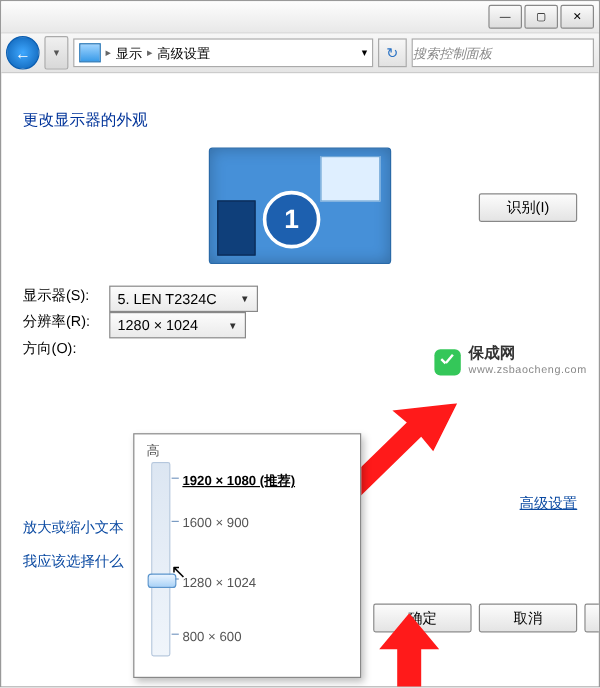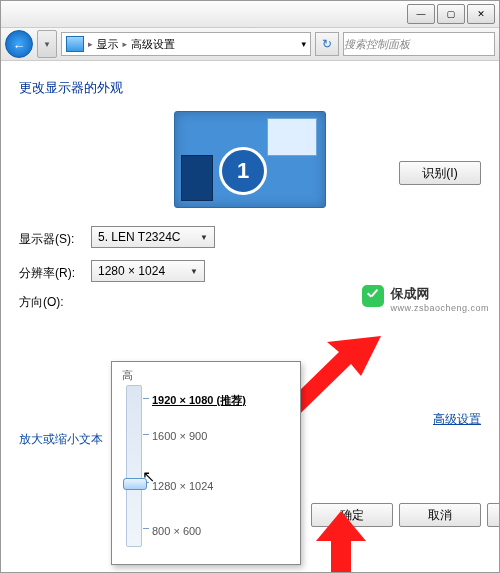--- a/index.html
+++ b/index.html
@@ -9,51 +9,51 @@
 .navbar{height:32px;background:linear-gradient(#f7f7f7,#e5e5e5);border-bottom:1px solid #ccc;display:flex;align-items:center;padding:0 4px;gap:4px}
 .navbtn{width:26px;height:26px;border-radius:50%;background:radial-gradient(#3fa8ff,#0a5db0);border:1px solid #0a5db0;display:flex;align-items:center;justify-content:center;color:#fff;font-size:13px}
 .navbtn.small{width:18px;border-radius:2px;background:linear-gradient(#f0f0f0,#d8d8d8);border:1px solid #aaa;color:#555;font-size:9px}
 .addrbar{flex:1;height:22px;border:1px solid #aaa;background:#fff;display:flex;align-items:center;padding:0 4px;gap:4px;font-size:11px}
 .addrbar .icon{width:16px;height:14px;background:linear-gradient(#9fd4ff,#3a9be8);border:1px solid #1b6fb3}
 .crumb-sep{color:#666;font-size:9px}
 .refresh{width:22px;height:22px;border:1px solid #aaa;background:linear-gradient(#f7f7f7,#e2e2e2);display:flex;align-items:center;justify-content:center;color:#2a72c4}
 .search{flex:0 0 150px;height:22px;border:1px solid #aaa;background:#fff;display:flex;align-items:center;padding:0 0;color:#888;font-style:italic;font-size:11px}
 .menubar{height:24px;background:linear-gradient(#f3f5fb,#e9edf7);border-bottom:1px solid #d0d0d0;display:flex;align-items:center;padding:0 8px;gap:14px;font-size:12px}
 .menubar span{cursor:default}
-.content{padding:12px 18px;position:relative}
+.content{padding:24px 18px;position:relative}
 h1.page-title{color:#003399;font-size:13px;font-weight:normal;margin:6px 0 14px}
 .monitor-preview{display:flex;justify-content:center;margin:8px 0 18px}
 .monitor-box{width:150px;height:95px;background:#4690d8;border:1px solid #2a6aa8;border-radius:3px;position:relative;box-shadow:inset 0 0 12px rgba(0,0,0,.25)}
 .monitor-mini{position:absolute;top:6px;right:8px;width:48px;height:36px;background:#dfefff;border:1px solid #6fa6d6}
 .monitor-task{position:absolute;bottom:6px;left:6px;width:30px;height:44px;background:#0f3f7a;border:1px solid #0a2b55}
 .monitor-circle{position:absolute;bottom:12px;left:44px;width:42px;height:42px;border-radius:50%;background:#1d60af;border:3px solid #fff;color:#fff;display:flex;align-items:center;justify-content:center;font-size:22px;font-weight:bold}
 .side-btns{position:absolute;right:18px;top:100px;display:flex;flex-direction:column;gap:6px}
 .btn{min-width:64px;height:22px;border:1px solid #888;background:linear-gradient(#fcfcfc,#e4e4e4);border-radius:2px;font-size:12px;padding:0 8px;display:inline-flex;align-items:center;justify-content:center;cursor:default}
-.form-row{display:flex;align-items:flex-end;gap:10px;margin:12px 0;font-size:12px}
+.form-row{display:flex;align-items:flex-start;gap:10px;margin:0 0;font-size:12px}
 .form-row .lbl{width:62px}
 .dropdown{height:20px;border:1px solid #888;background:linear-gradient(#fcfcfc,#eaeaea);display:inline-flex;align-items:center;padding:0 6px;gap:6px;font-size:12px}
 .dropdown .arrow{font-size:8px;color:#333;margin-left:auto}
 .dd-display{width:110px}
 .dd-res{width:100px}
 .res-popup{position:absolute;left:110px;top:300px;width:168px;height:190px;background:#fff;border:1px solid #888;box-shadow:2px 3px 6px rgba(0,0,0,.25);z-index:10;padding:6px 10px;font-size:11px}
 .slider-wrap{display:flex;gap:10px;margin-top:2px}
 .slider-track{width:14px;height:160px;position:relative;background:linear-gradient(#dce6f2,#f0f5fb);border:1px solid #b5c7dd;border-radius:2px;margin-left:4px}
 .tick{position:absolute;left:16px;width:6px;height:1px;background:#7a9bc2}
 .thumb{position:absolute;left:-4px;width:22px;height:10px;background:linear-gradient(#eaf4ff,#a9d2f7);border:1px solid #5b95cd;border-radius:3px}
 .labels{position:relative;flex:1}
 .res-label{position:absolute;left:0;font-size:11px;color:#555;white-space:nowrap}
 .res-label.rec{font-weight:bold;color:#000}
 .cursor-img{position:absolute;left:30px;top:105px;font-size:16px;color:#000;pointer-events:none}
-.links{position:absolute;left:18px;top:370px;display:flex;flex-direction:row;gap:12px}
+.links{position:absolute;left:18px;top:370px;display:flex;flex-direction:column;gap:12px}
 .links a{color:#0b4aa2;text-decoration:none;font-size:12px}
 .adv-link{position:absolute;right:18px;top:350px;color:#0b4aa2;font-size:12px}
 .bottom-btns{position:absolute;left:310px;top:442px;display:flex;gap:6px}
 .arrow-red{position:absolute;pointer-events:none}
 .arrow-red svg{display:block}
-.watermark{position:absolute;right:10px;bottom:22px;display:flex;align-items:flex-start;gap:6px;font-size:13px;color:#333}
+.watermark{position:absolute;right:10px;bottom:10px;display:flex;align-items:flex-end;gap:6px;font-size:13px;color:#333}
 .wm-icon{width:22px;height:22px;background:#34c759;border-radius:5px;position:relative}
 .wm-icon:before{content:"";position:absolute;left:5px;top:9px;width:5px;height:2px;background:#fff;transform:rotate(45deg)}
 .wm-icon:after{content:"";position:absolute;left:8px;top:7px;width:9px;height:2px;background:#fff;transform:rotate(-50deg)}
 .wm-sub{font-size:9px;color:#888;letter-spacing:.5px}
 </style>
 </head>
 <body>
 <div class="window">
 
 <div class="titlebar">

